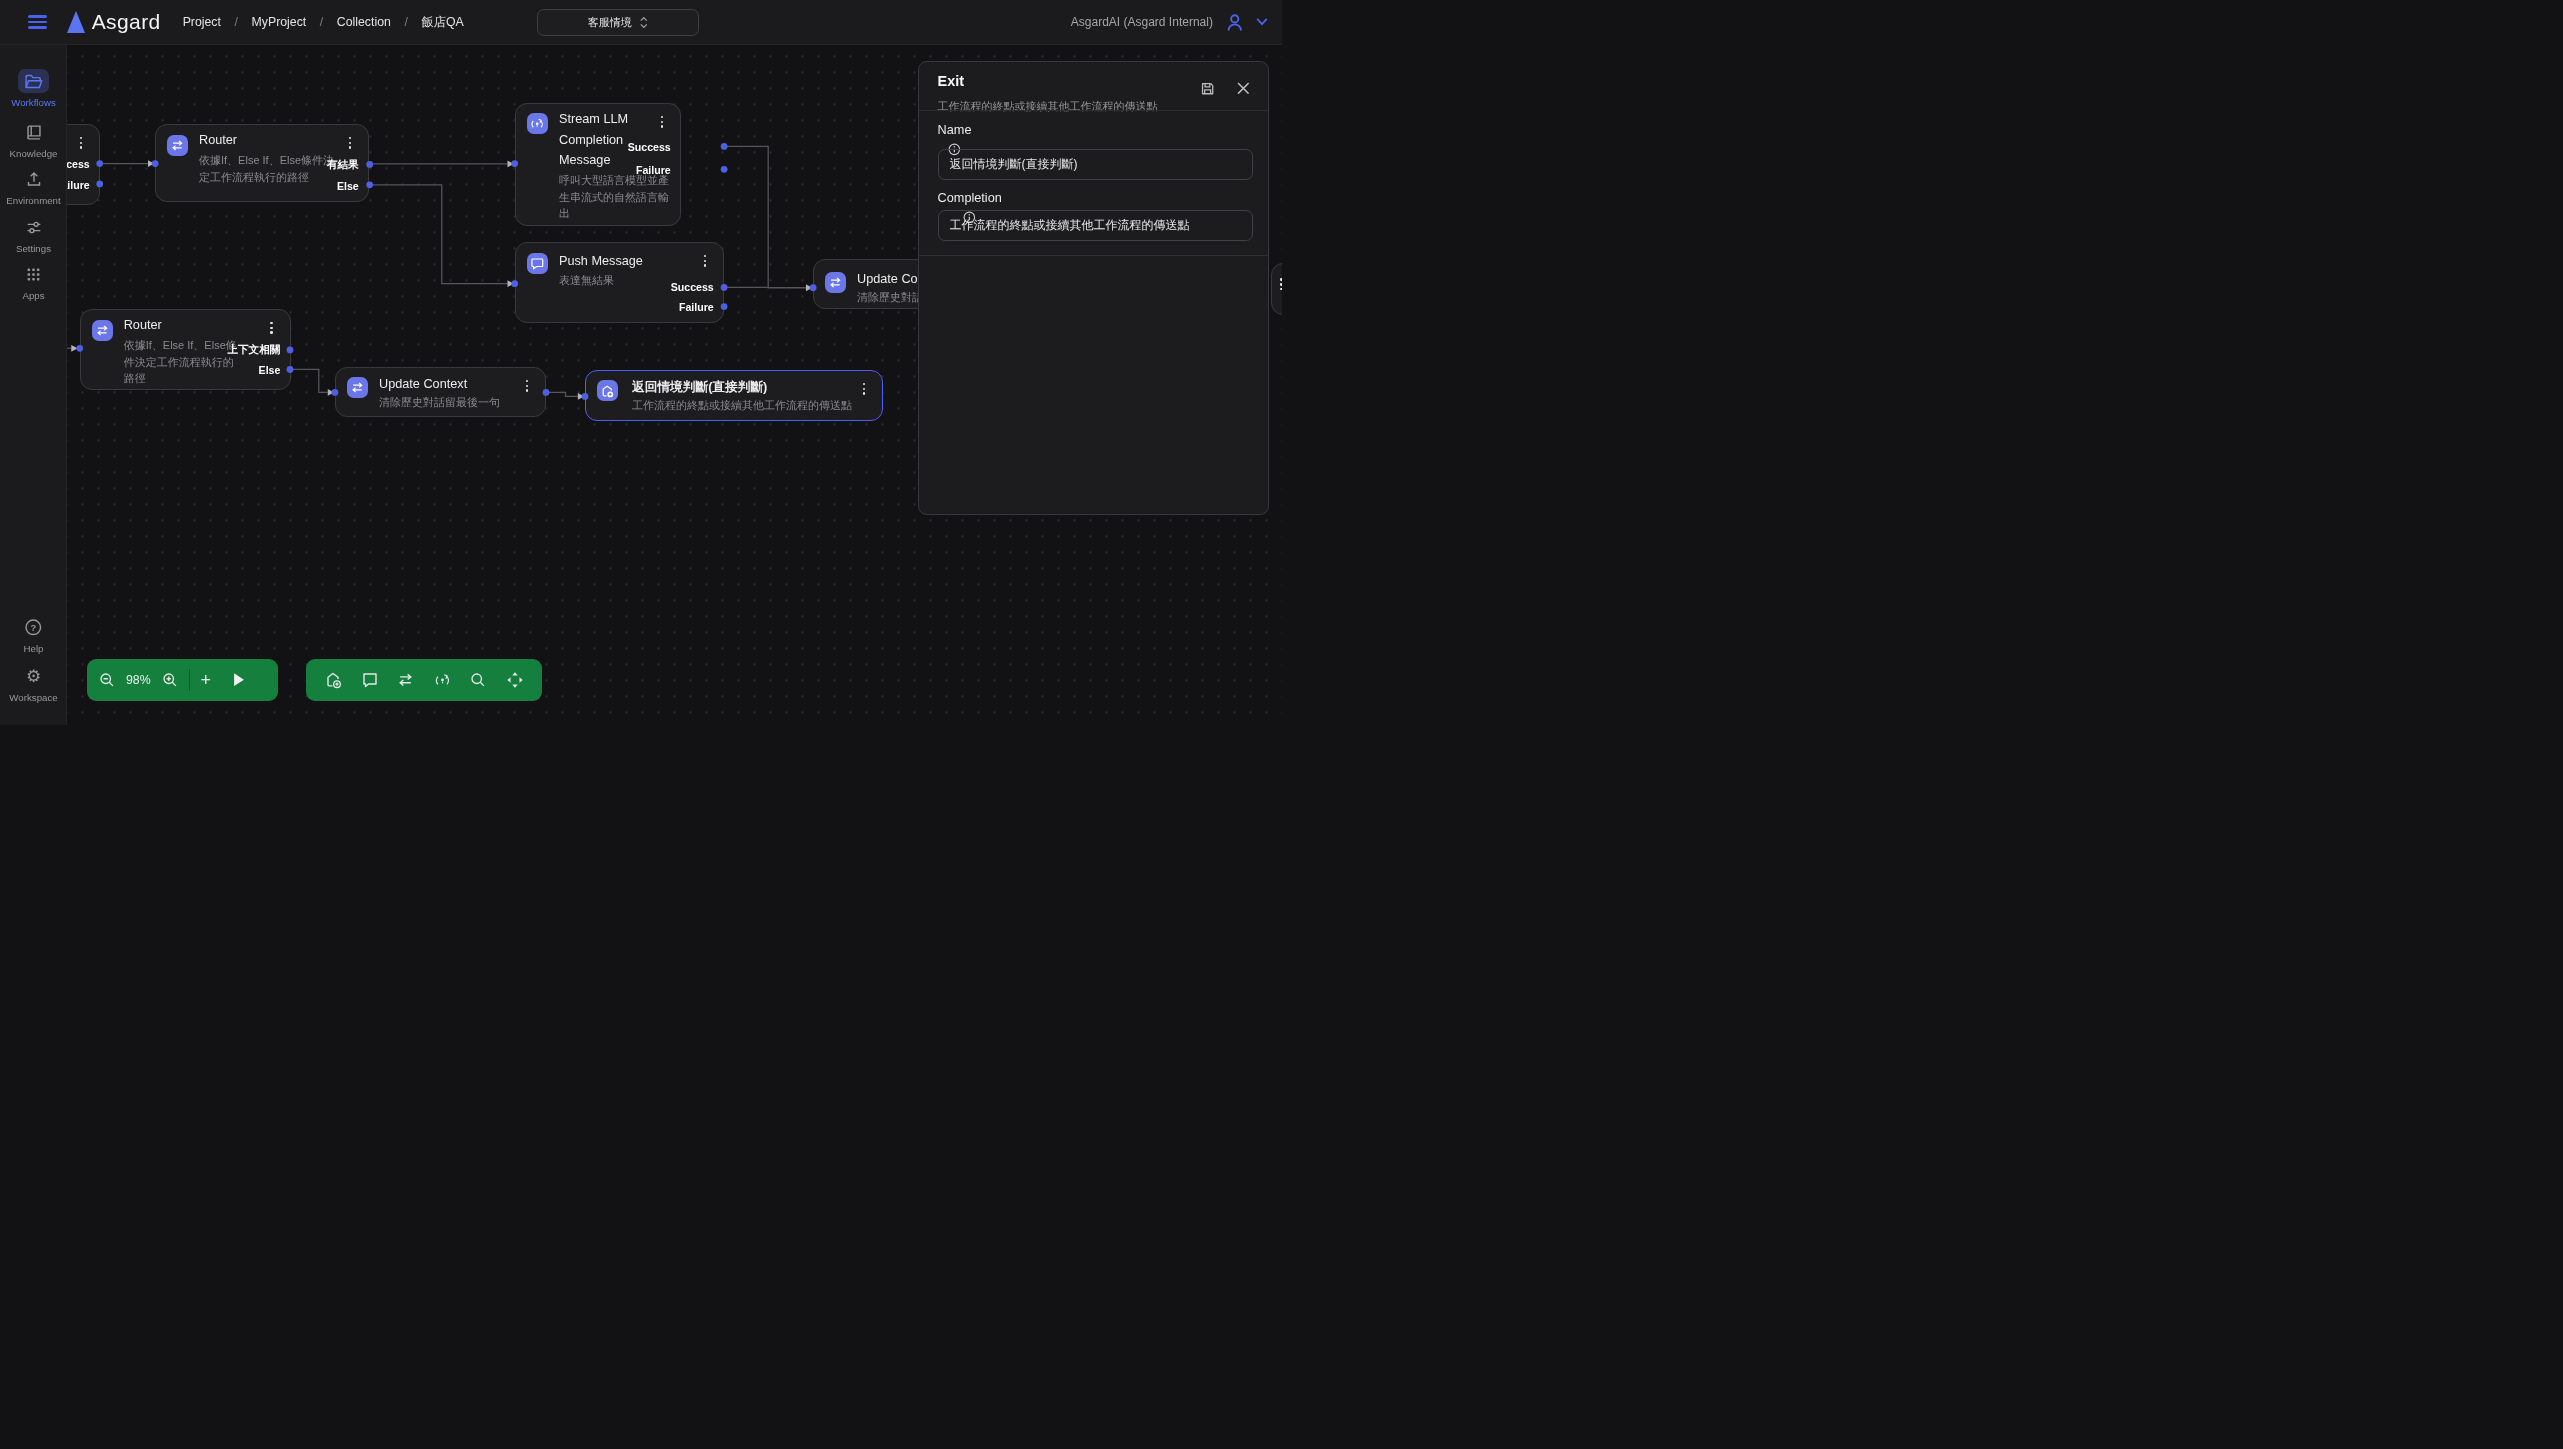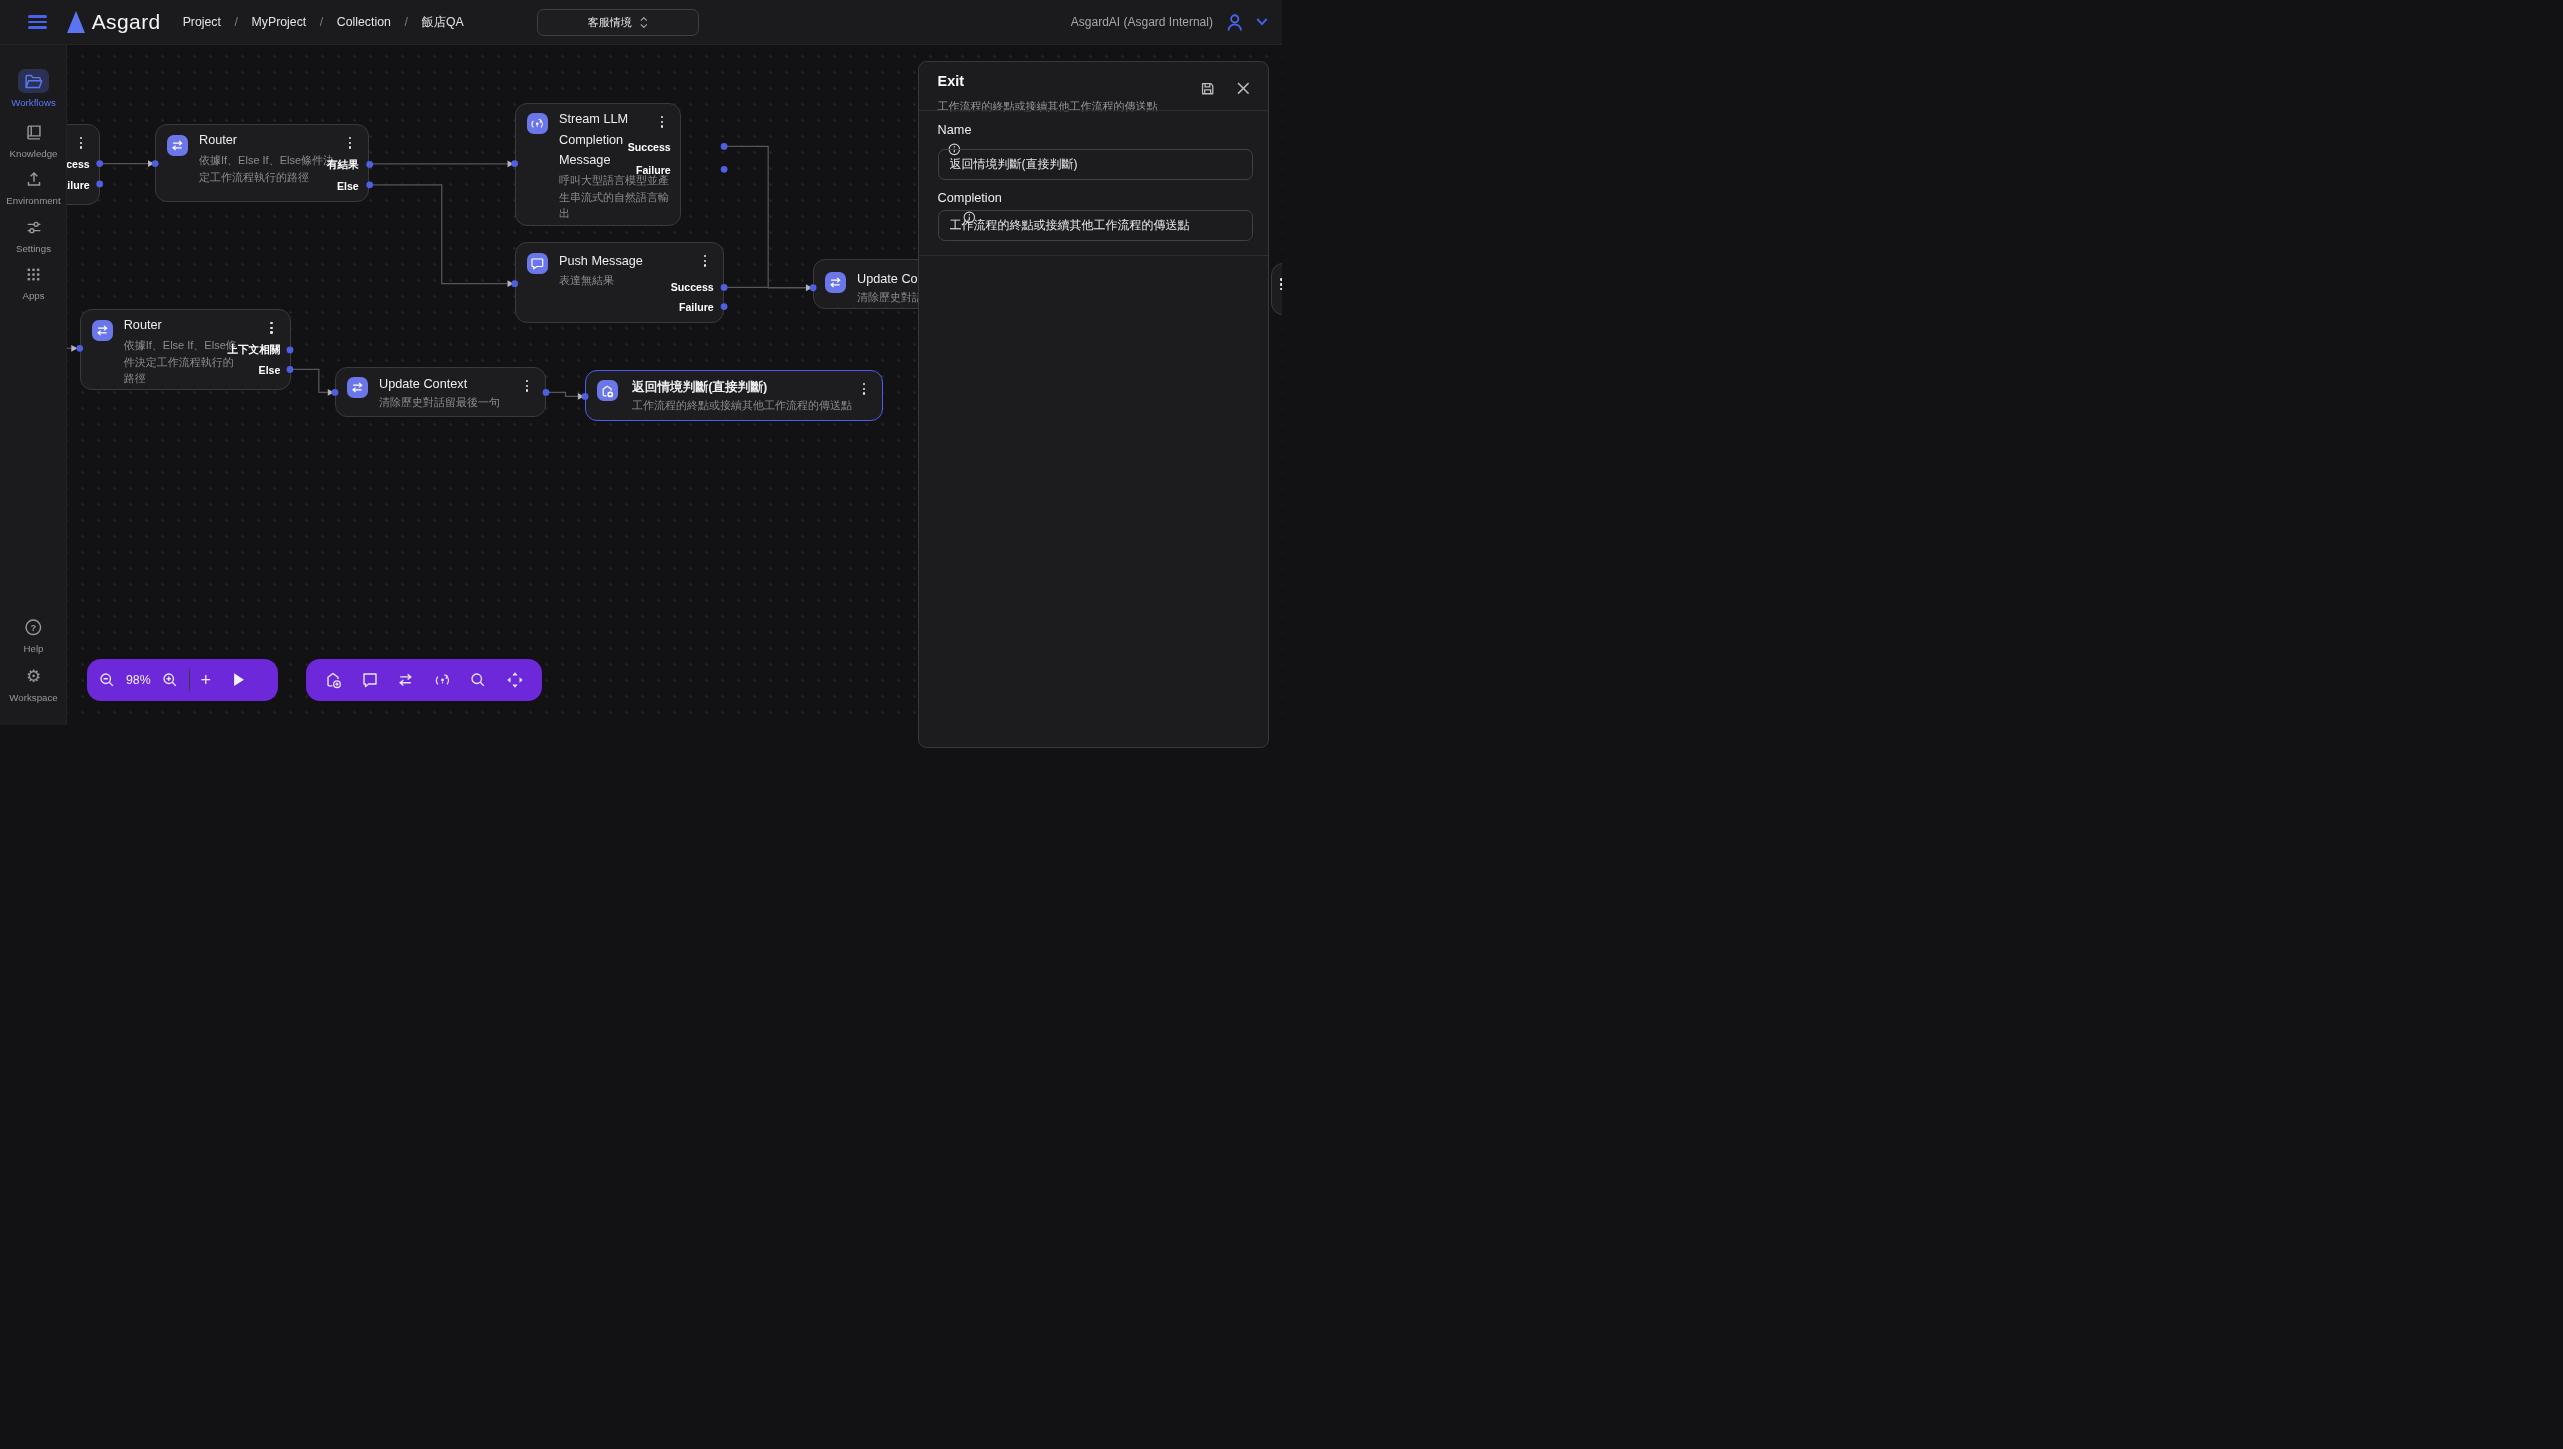--- a/index.html
+++ b/index.html
@@ -44,28 +44,28 @@
   .ntitle { position:absolute; left:43px; font-size:12.7px; color:#ededef; line-height:1.62; font-weight:500; }
   .ntitle.bold { font-weight:700; }
   .ndesc { position:absolute; left:43px; font-size:11px; color:#8b8b8f; line-height:1.5; }
   .kebab { position:absolute; right:12px; top:11px; width:12px; height:13.6px; display:flex; flex-direction:column;
     align-items:center; justify-content:center; gap:2.2px; cursor:pointer; }
   .kebab i { width:2.5px; height:2.5px; border-radius:50%; background:#e6e6e8; }
   .outlbl { position:absolute; right:9.3px; transform:translateY(-50%); font-size:10.6px; font-weight:700;
     color:#ffffff; white-space:nowrap; }
 
   
-  .tbar { position:absolute; height:42px; background:#6d28d9; border-radius:14px; display:flex;
+  .tbar { position:absolute; height:42px; background:#15803d; border-radius:9px; display:flex;
     align-items:center; z-index:20; }
   .tbtn { display:flex; align-items:center; justify-content:center; cursor:pointer; }
   .zoom-val { color:#f0f0f2; font-size:12.3px; }
   .vdiv { width:0.8px; height:22px; background:#3c3c40; }
 
   
-  .panel { position:absolute; left:918px; top:61px; width:351px; height:687px; background:#1c1c1e;
+  .panel { position:absolute; left:918px; top:61px; width:351px; height:454px; background:#1c1c1e;
     border:0.8px solid #39393d; border-radius:8.5px; z-index:40; }
   .panel-title { position:absolute; left:18.6px; top:11px; color:#fafafa; font-size:14.4px; font-weight:700; }
   .panel-sub { position:absolute; left:18.6px; top:37px; color:#98989b; font-size:11px; width:254px; }
   .panel-divider { position:absolute; left:0; width:100%; height:0.8px; background:#2e2e31; }
   .field-label { position:absolute; left:18.6px; color:#ededef; font-size:12.7px; display:flex; align-items:center; gap:6px;flex-direction:column; }
   .field-input { position:absolute; left:18.6px; width:315px; height:31px; background:transparent;
     border:0.8px solid #414145; border-radius:6.8px; color:#e8e8ea; font-size:12px; padding:0 11px;
     font-family:"Liberation Sans","DejaVu Sans",sans-serif; }
   .icon-btn { position:absolute; cursor:pointer; display:flex; align-items:center; justify-content:center; }
 

